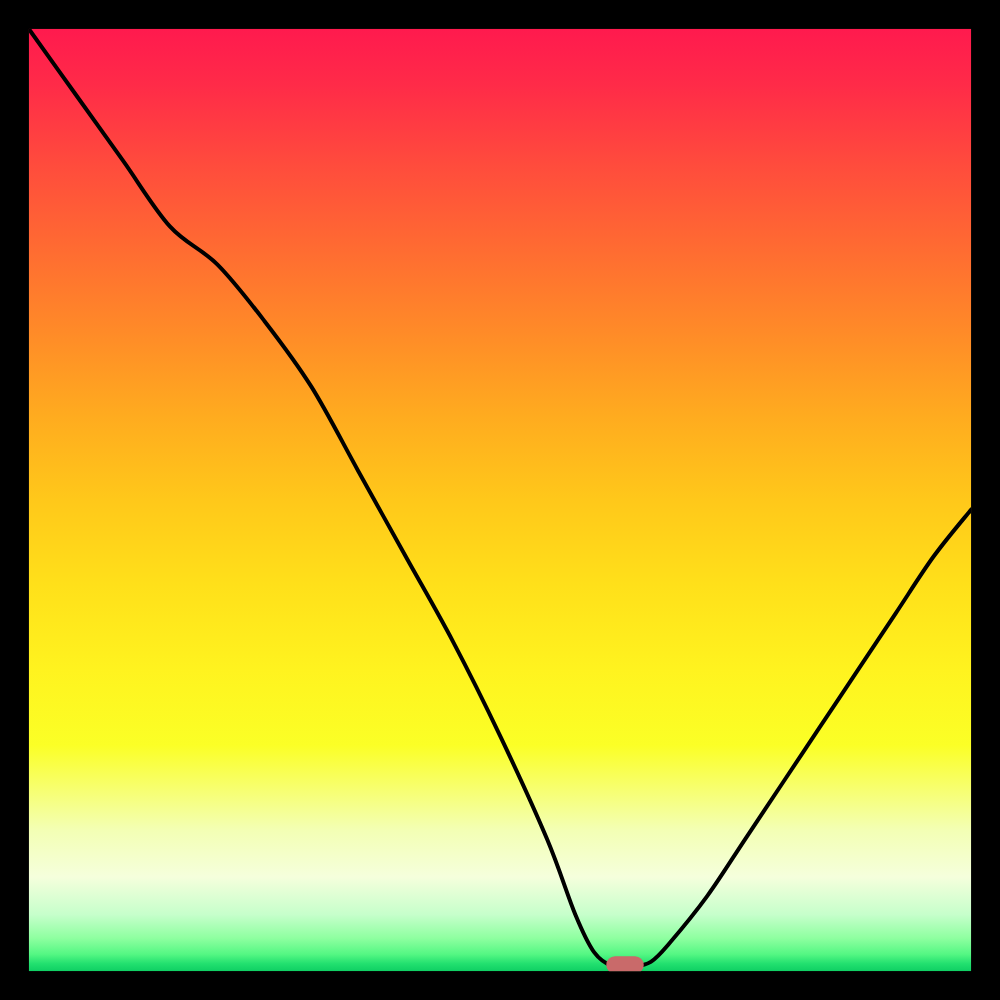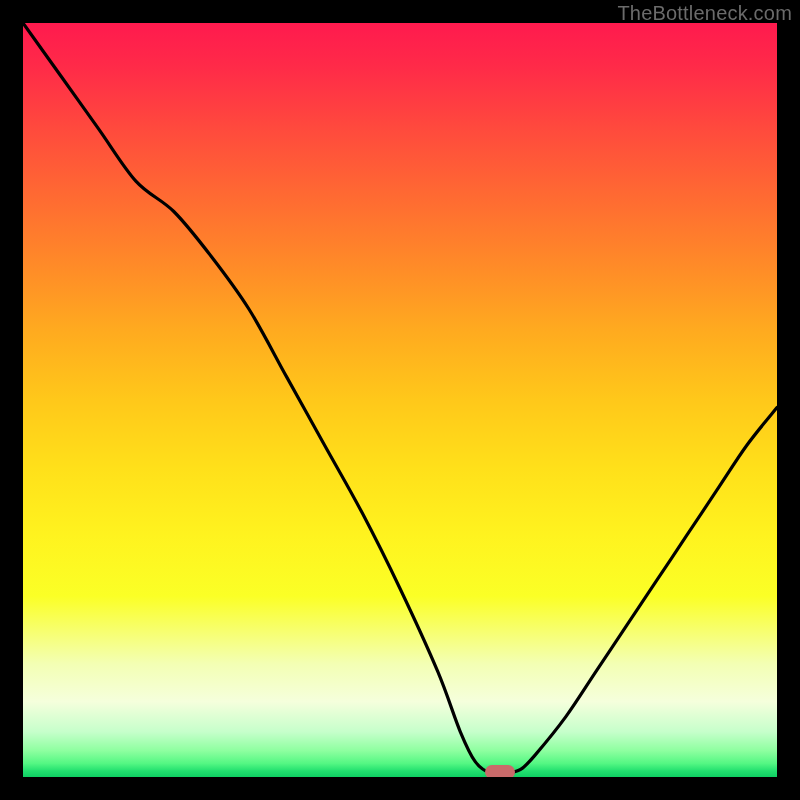--- a/index.html
+++ b/index.html
@@ -78,15 +78,14 @@
   <div class="plot-area">
     <div class="gradient-bg"></div>
 
     <svg class="curve-svg" viewBox="0 0 754 754" preserveAspectRatio="none">
       <path id="curve-path" d="M 0.00 0.00 C 6.28 8.80, 25.13 35.19, 37.70 52.78 C 50.27 70.37, 62.83 87.97, 75.40 105.56 C 87.97 123.15, 100.53 144.52, 113.10 158.34 C 125.67 172.16, 138.23 175.93, 150.80 188.50 C 163.37 201.07, 175.93 217.40, 188.50 233.74 C 201.07 250.08, 213.63 266.41, 226.20 286.52 C 238.77 306.63, 251.33 331.76, 263.90 354.38 C 276.47 377.00, 289.03 399.62, 301.60 422.24 C 314.17 444.86, 326.73 466.22, 339.30 490.10 C 351.87 513.98, 364.43 539.11, 377.00 565.50 C 389.57 591.89, 404.65 624.56, 414.70 648.44 C 424.75 672.32, 431.04 693.68, 437.32 708.76 C 443.60 723.84, 447.37 732.01, 452.40 738.92 C 457.43 745.83, 462.45 748.35, 467.48 750.23 C 472.51 752.12, 477.53 750.86, 482.56 750.23 C 487.59 749.60, 492.61 749.60, 497.64 746.46 C 502.67 743.32, 505.18 740.18, 512.72 731.38 C 520.26 722.58, 532.83 707.50, 542.88 693.68 C 552.93 679.86, 562.99 663.52, 573.04 648.44 C 583.09 633.36, 593.15 618.28, 603.20 603.20 C 613.25 588.12, 623.31 573.04, 633.36 557.96 C 643.41 542.88, 653.47 527.80, 663.52 512.72 C 673.57 497.64, 683.63 482.56, 693.68 467.48 C 703.73 452.40, 713.79 436.06, 723.84 422.24 C 733.89 408.42, 748.97 390.82, 754.00 384.54" fill="none" stroke="#000" stroke-width="3.2" stroke-linecap="round" stroke-linejoin="round"></path>
     </svg>
 
     <div class="marker" id="opt-marker" style="left: 476.528px; top: 748.722px; background: rgb(201, 106, 106);"></div>
   </div>
 
-  <div class="watermark">TheBottleneck.com</div>
 
 </div>
 
 </body></html>

